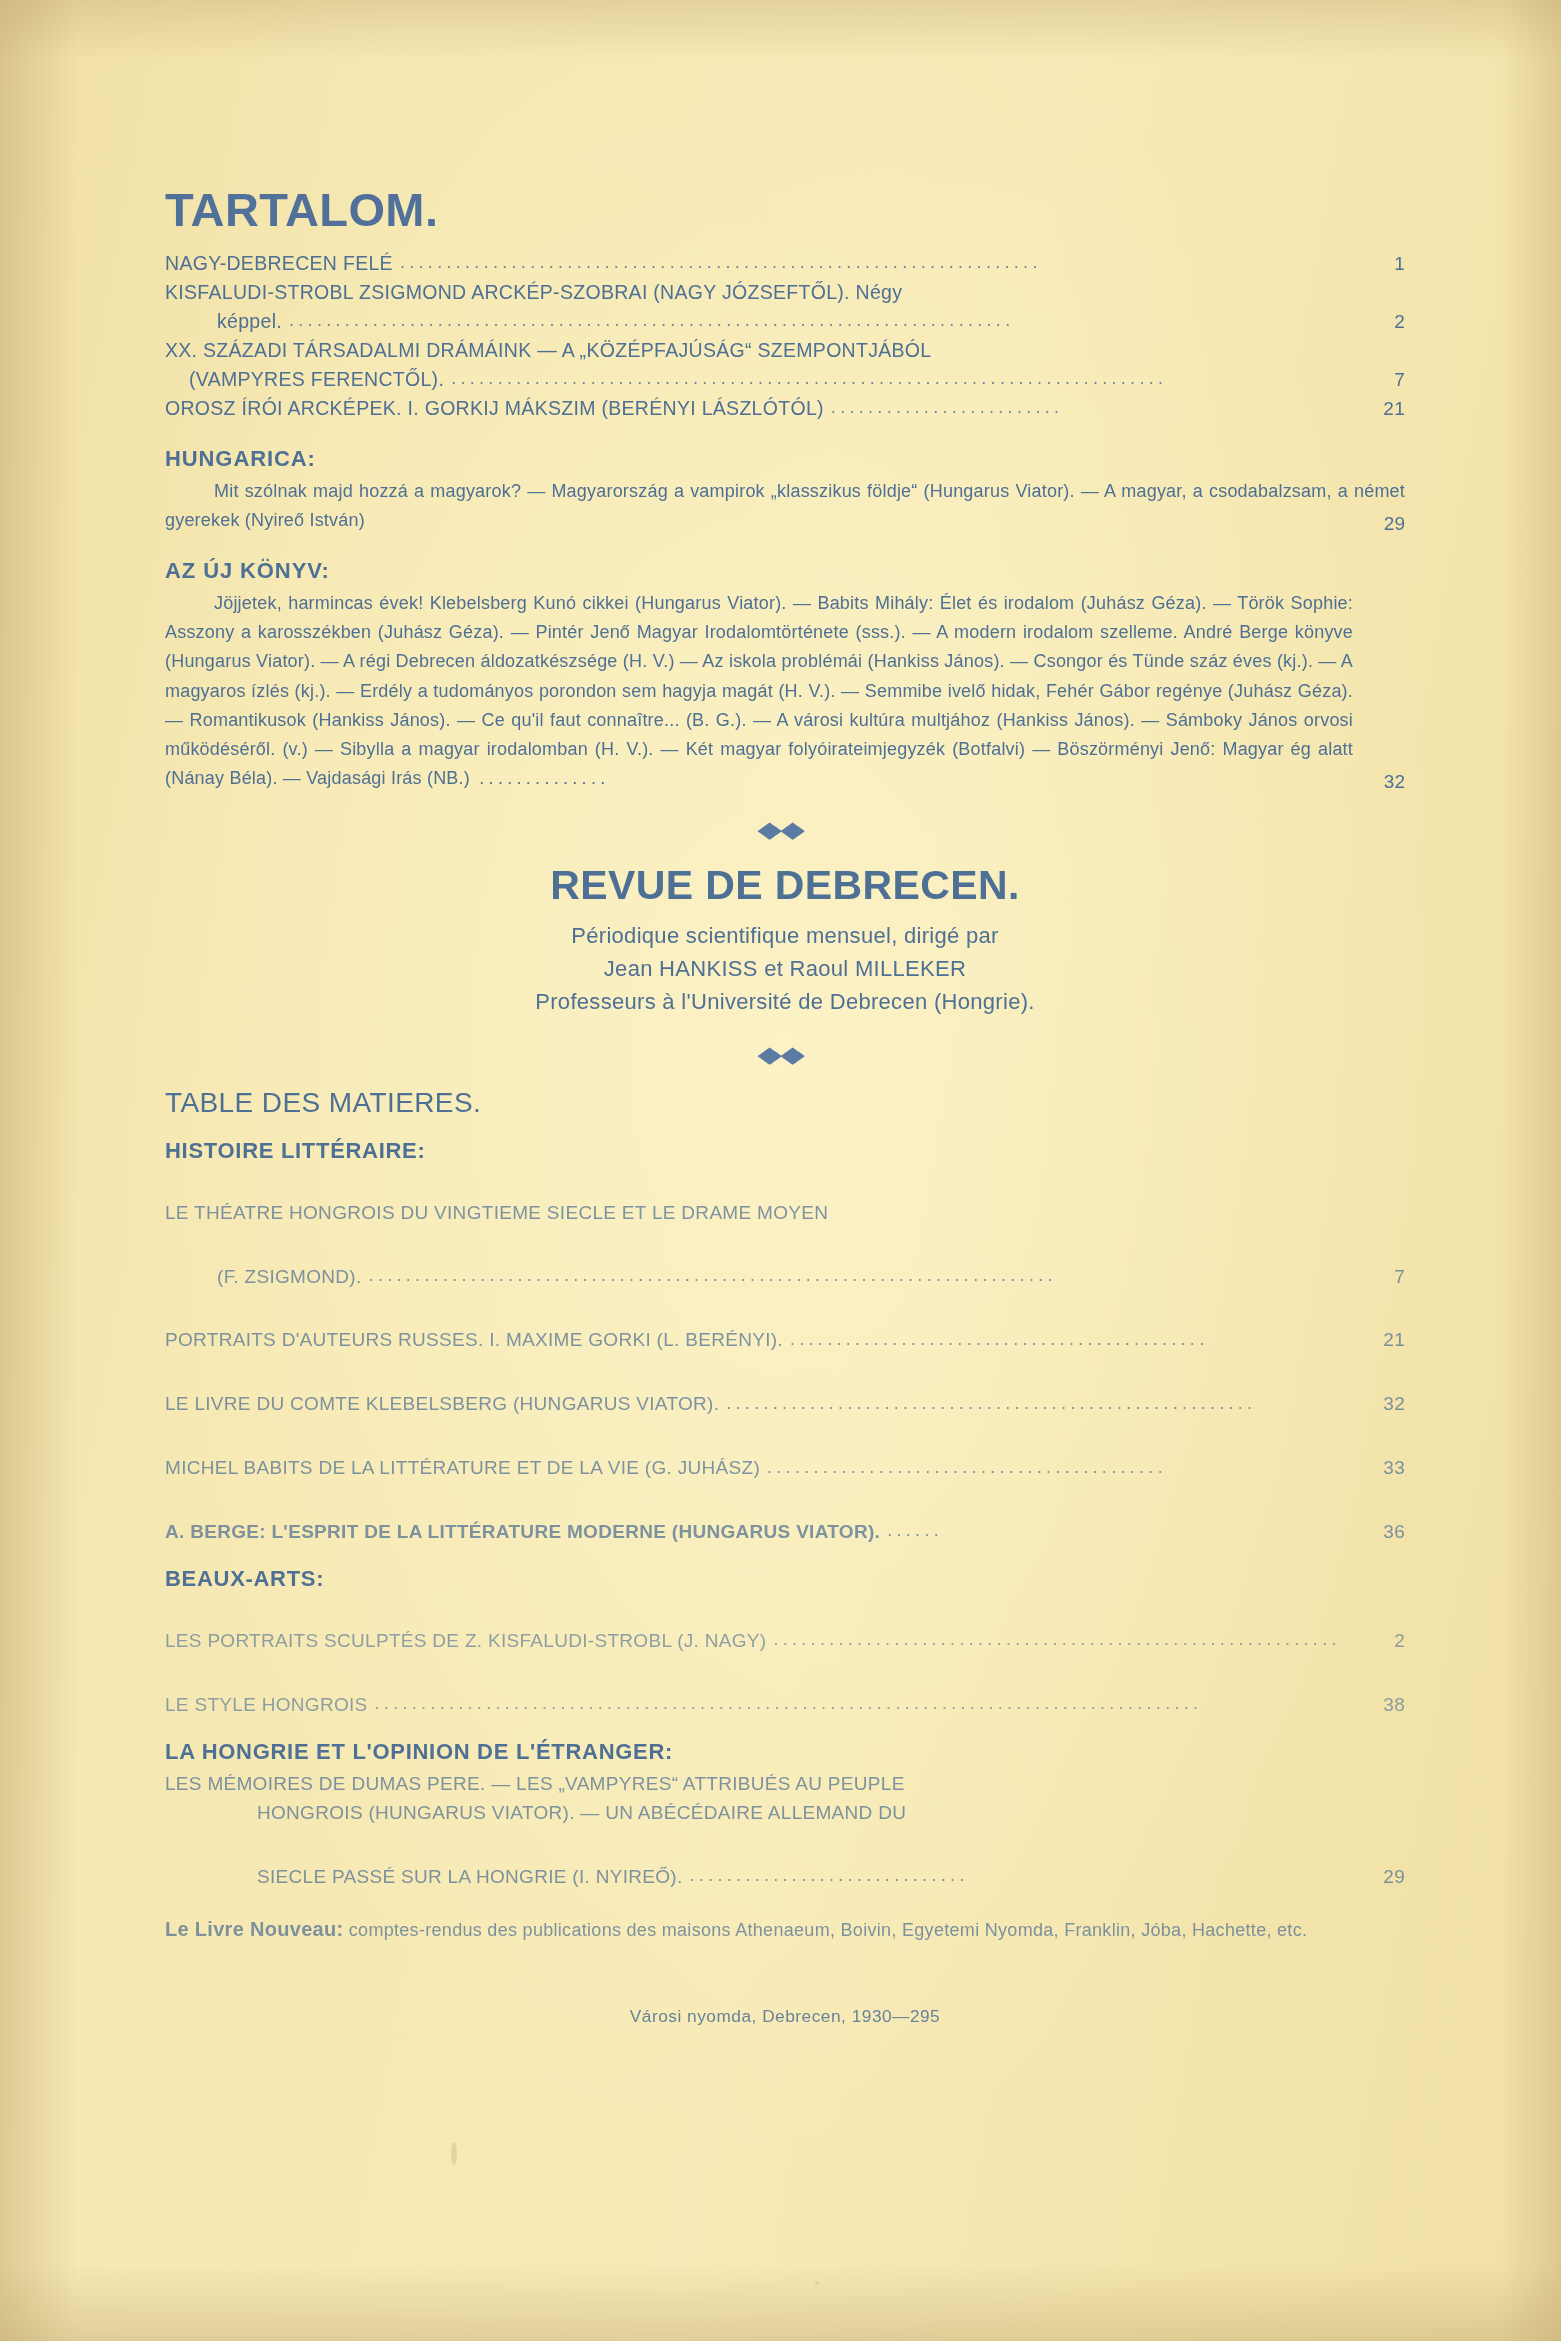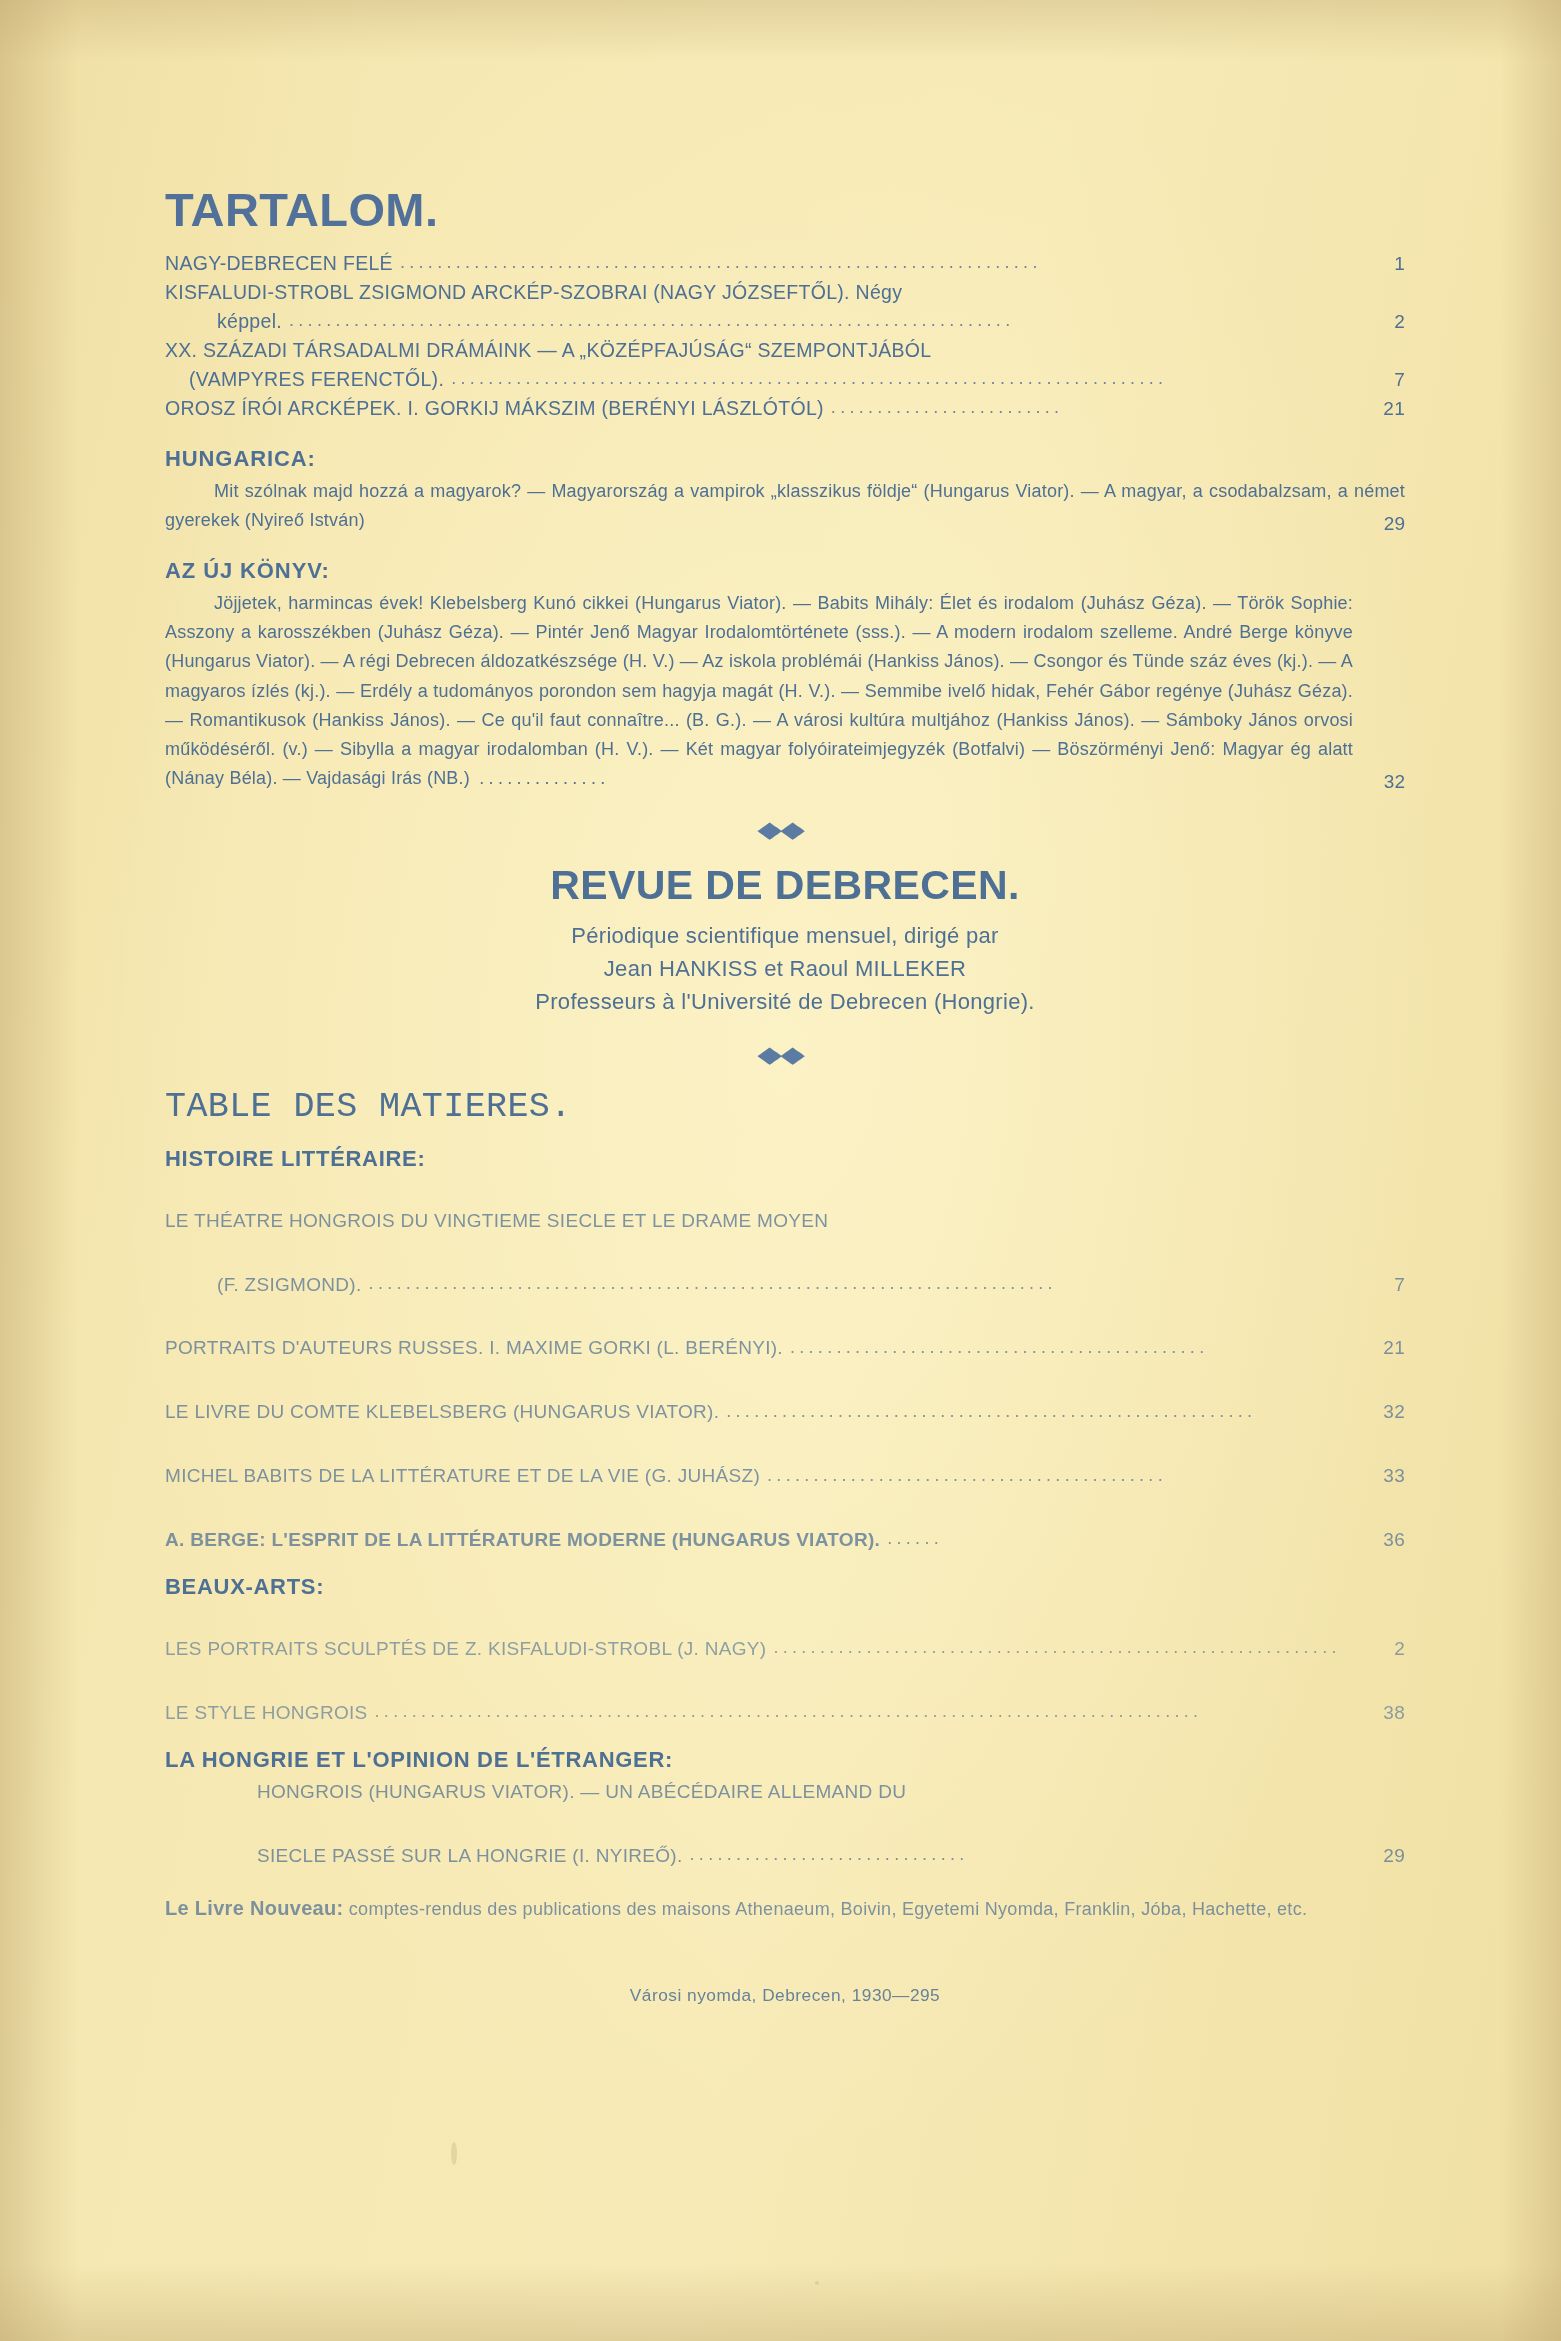--- a/index.html
+++ b/index.html
@@ -117,25 +117,24 @@
     letter-spacing: 0.4px;
   }
   .revue-sub {
     text-align: center;
     font-size: 22px;
     line-height: 1.5;
     letter-spacing: 0.3px;
   }
 
   h2.table-mat {
-    font-size: 35px;
+    font-size: 28px;
     font-weight: normal;
     letter-spacing: 0.4px;
     margin: 15.6px 0 15.6px 0;
-    font-family: Liberation Mono, monospace;
   }
 
   .fr-head {
     font-size: 22px;
     font-weight: bold;
     letter-spacing: 0.7px;
     margin: 19px 0 5.2px 0;
   }
 
   .fr-line {
@@ -309,20 +308,21 @@
     </div>
     <div class="fr-line">
       <span class="txt">LE STYLE HONGROIS</span>
       <span class="dots">.........................................................................................</span>
       <span class="pg">38</span>
     </div>
   </div>
 
   <div class="fr-head">LA HONGRIE ET L'OPINION DE L'ÉTRANGER:</div>
   <div class="faded multiline-entry">
+    <div>LES MÉMOIRES DE DUMAS PERE. — LES „VAMPYRES“ ATTRIBUÉS AU PEUPLE</div>
     <div class="ind">HONGROIS (HUNGARUS VIATOR). — UN ABÉCÉDAIRE ALLEMAND DU</div>
     <div class="fr-line" style="padding-left:92px;">
       <span class="txt">SIECLE PASSÉ SUR LA HONGRIE (I. NYIREŐ).</span>
       <span class="dots">..............................</span>
       <span class="pg">29</span>
     </div>
   </div>
 
   <div class="livre-nouveau faded">
     <span class="label">Le Livre Nouveau:</span>

